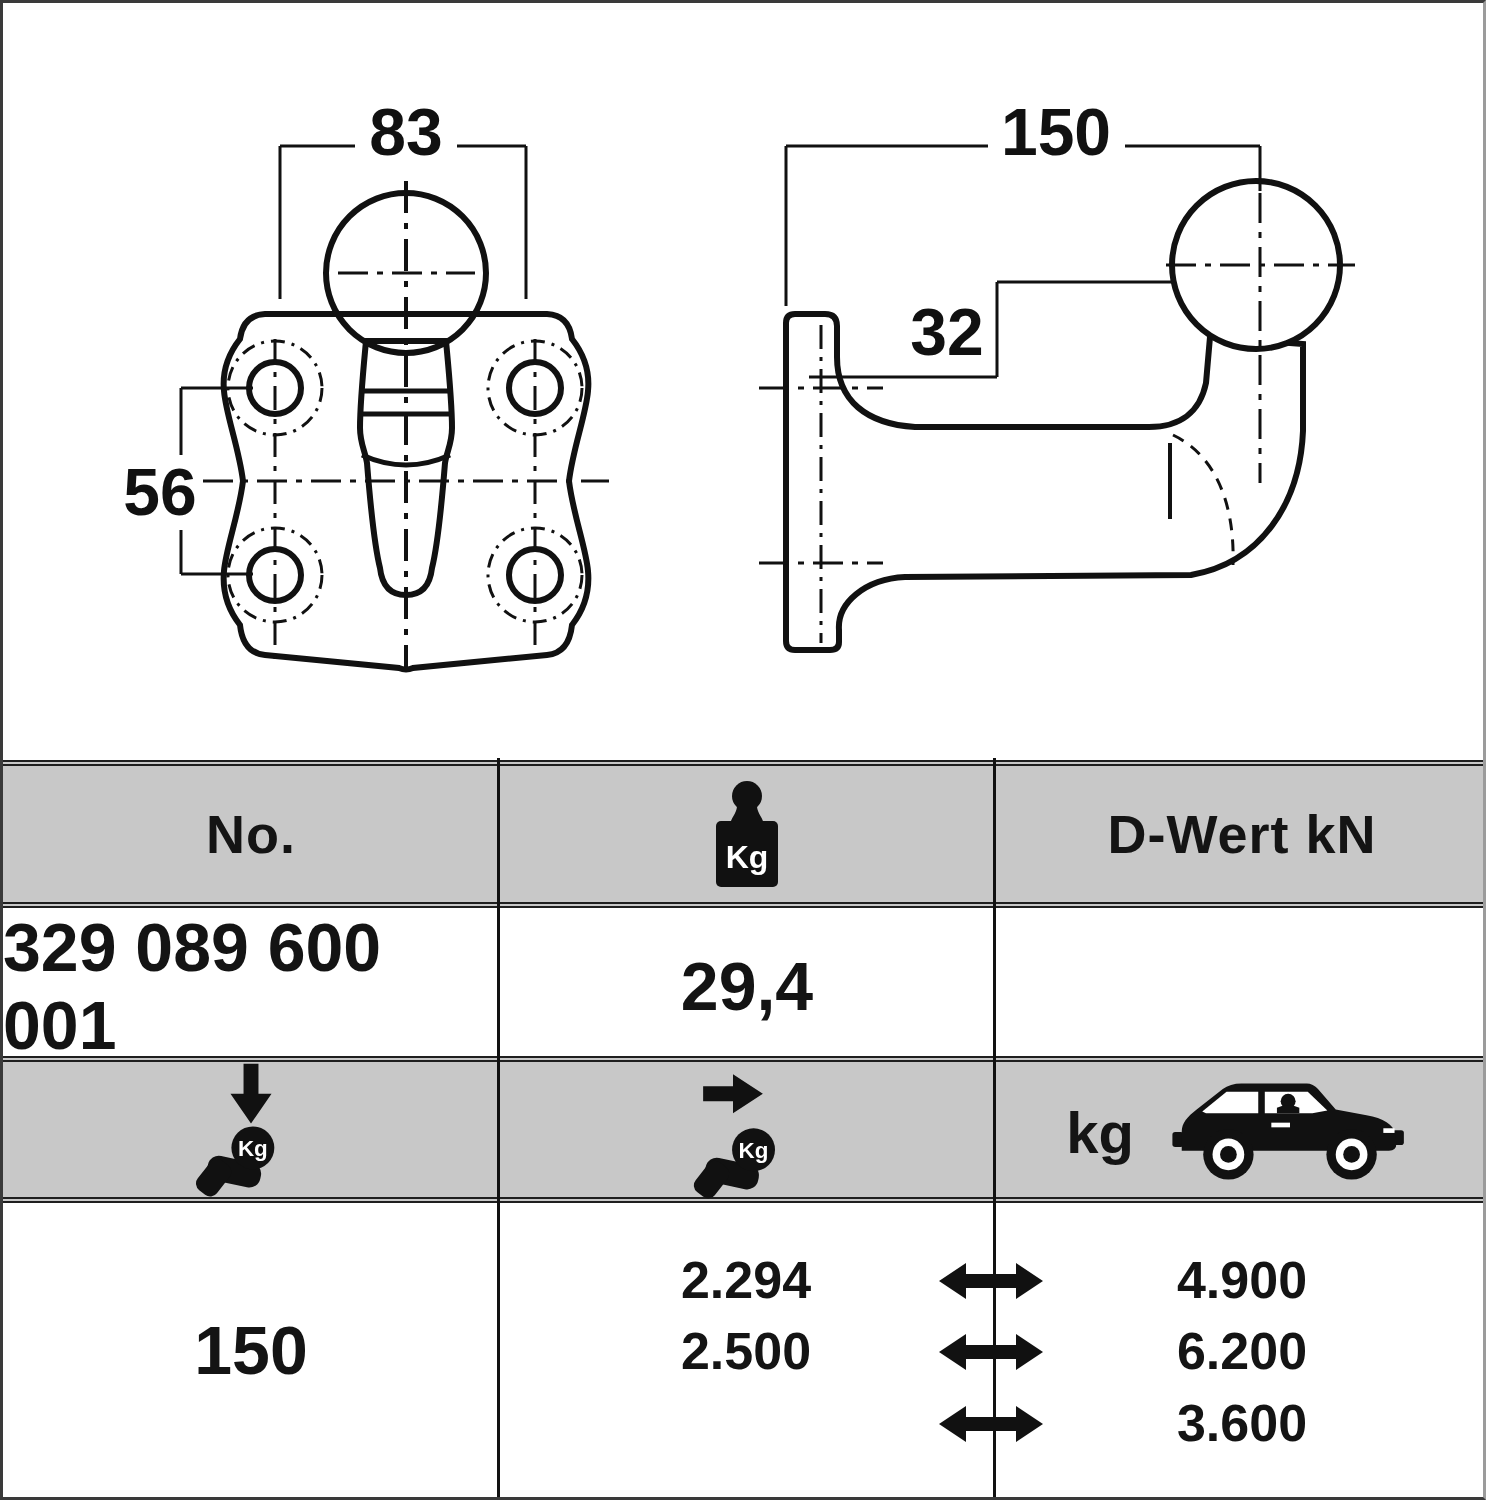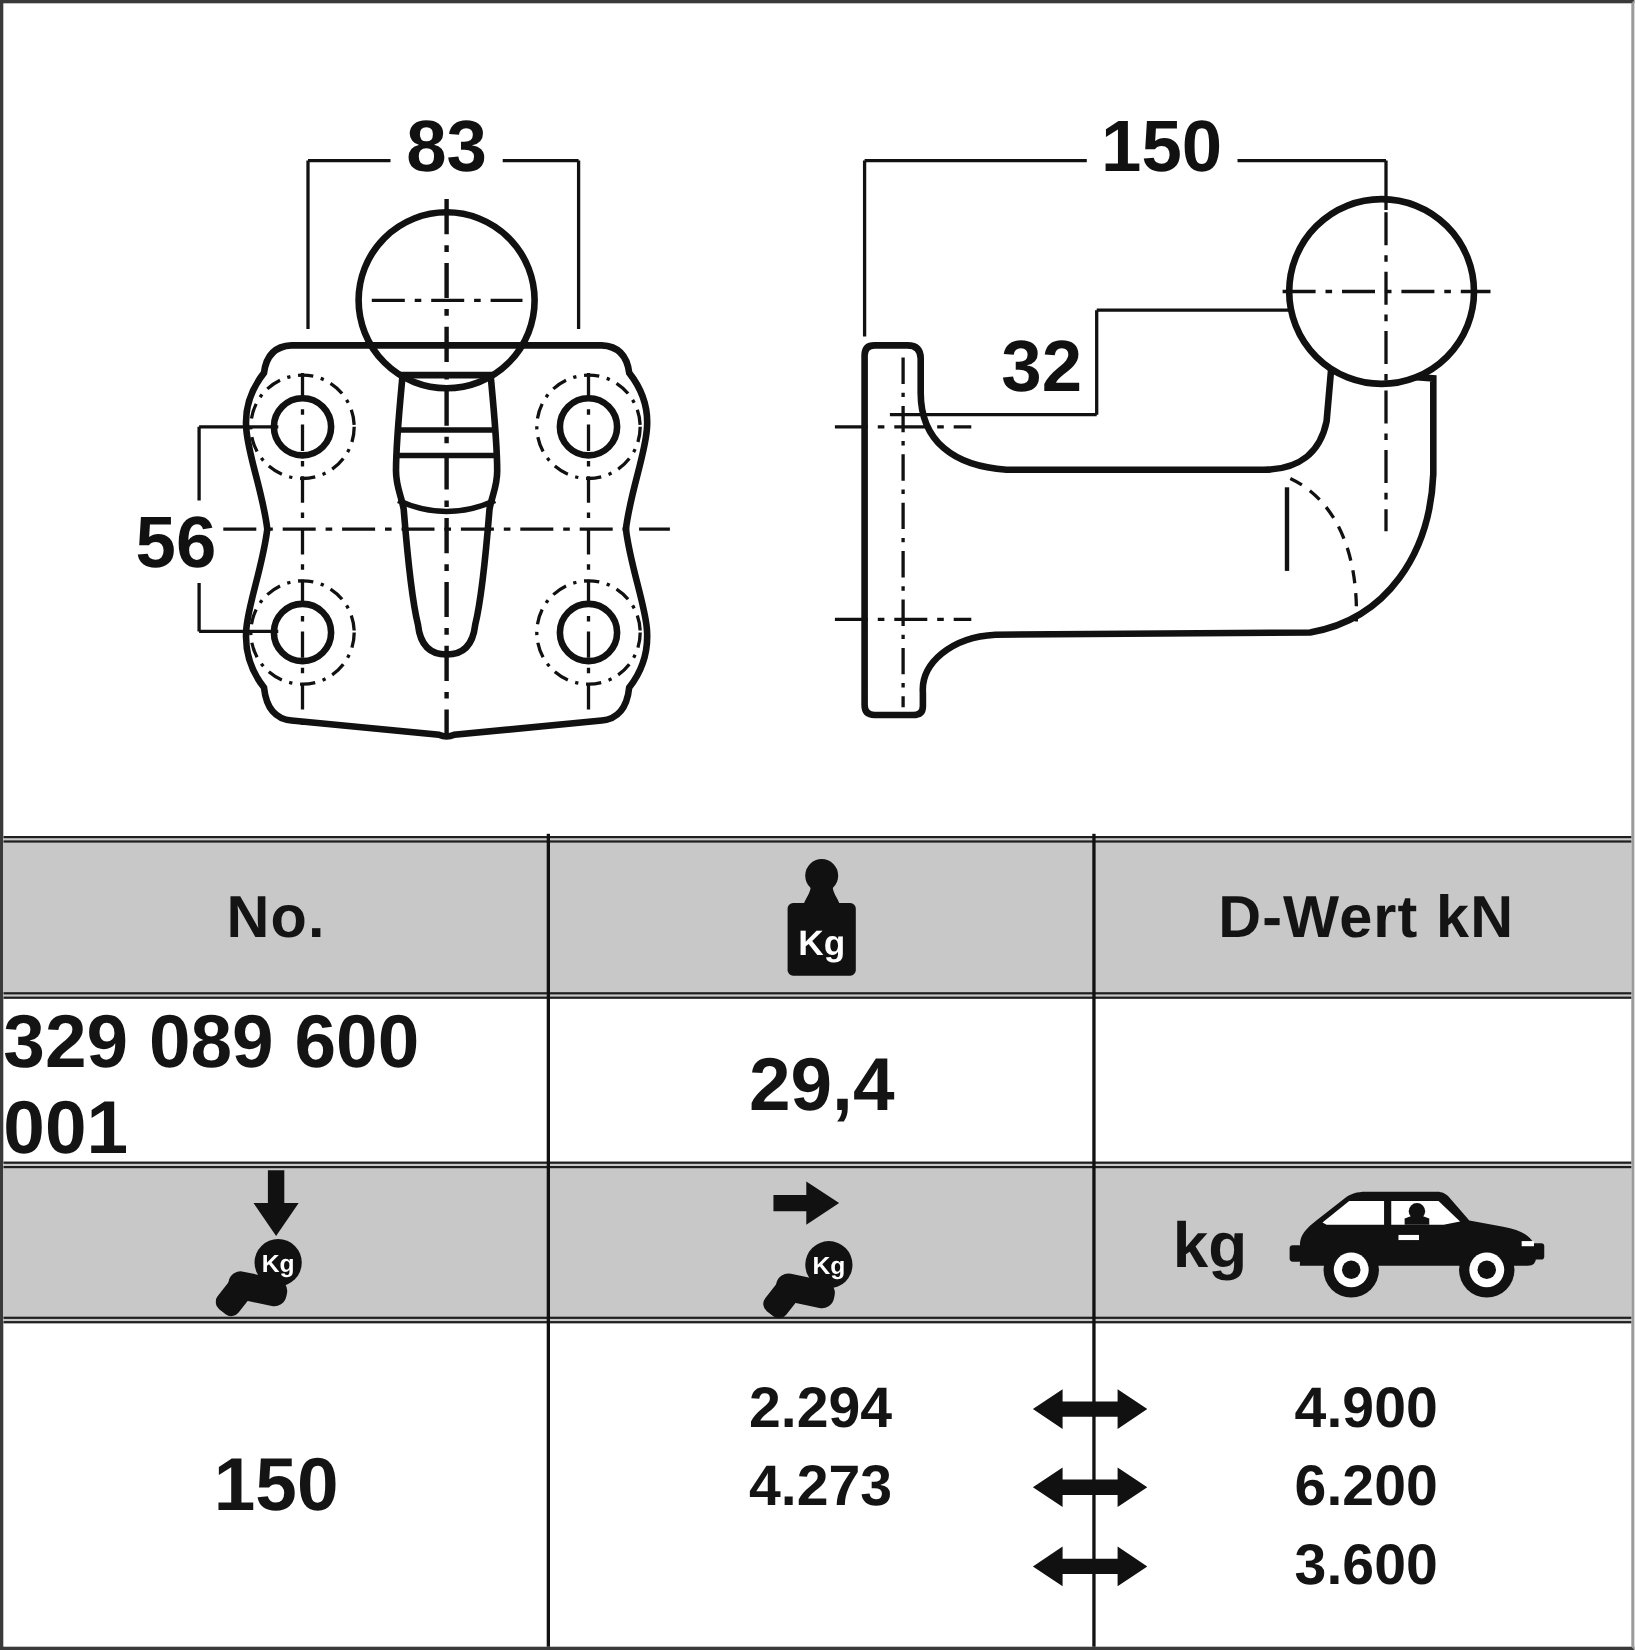--- a/index.html
+++ b/index.html
@@ -224,21 +224,21 @@
 
       <div class="pair-line" style="top:41px;">
         <span class="pair-load">2.294</span>
         <svg class="pair-arrow" viewBox="0 0 104 40">
           <polygon fill="#111" points="0,20 27,2 27,13 77,13 77,2 104,20 77,38 77,27 27,27 27,38"></polygon>
         </svg>
         <span class="pair-tow">4.900</span>
       </div>
 
       <div class="pair-line" style="top:112px;">
-        <span class="pair-load">4.273</span>
+        <span class="pair-load">2.500</span>
         <svg class="pair-arrow" viewBox="0 0 104 40">
           <polygon fill="#111" points="0,20 27,2 27,13 77,13 77,2 104,20 77,38 77,27 27,27 27,38"></polygon>
         </svg>
         <span class="pair-tow">6.200</span>
       </div>
 
       <div class="pair-line" style="top:184px;">
         <svg class="pair-arrow" viewBox="0 0 104 40">
           <polygon fill="#111" points="0,20 27,2 27,13 77,13 77,2 104,20 77,38 77,27 27,27 27,38"></polygon>
         </svg>

